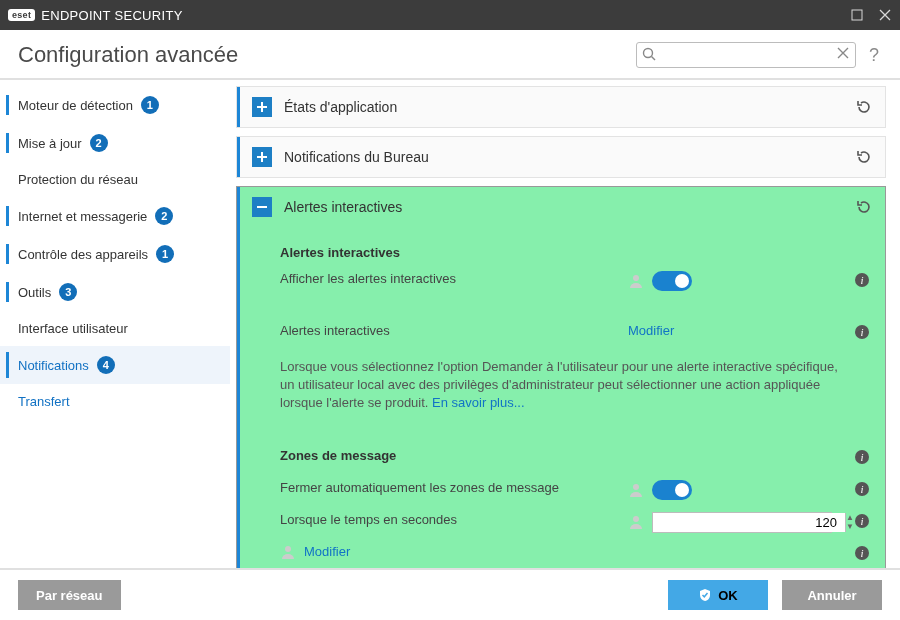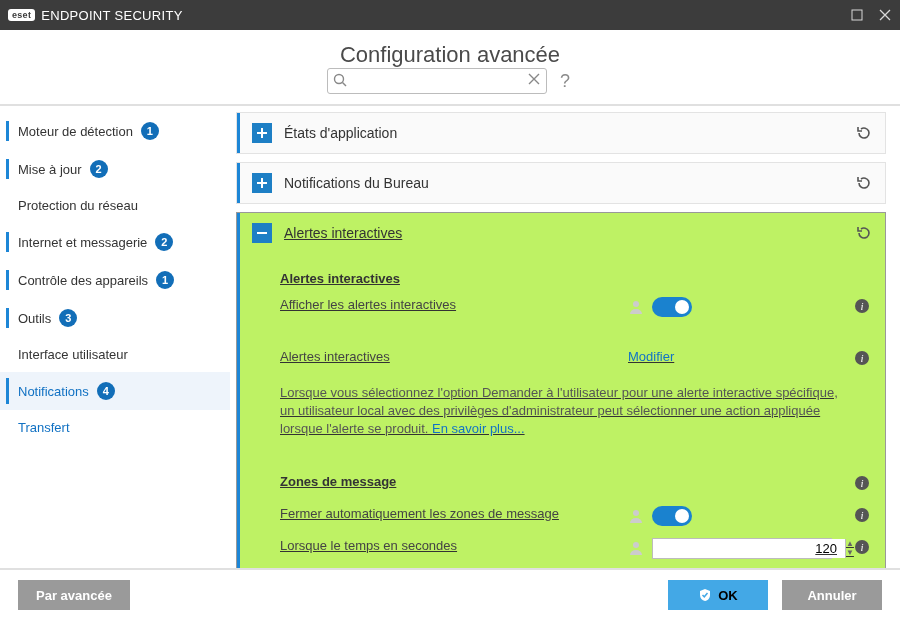--- a/index.html
+++ b/index.html
@@ -9,21 +9,21 @@
   
   .titlebar { height:30px; background:#3c3c3c; display:flex; align-items:center; padding:0 8px; color:#fff; justify-content:space-between; }
   .titlebar-left { display:flex; align-items:center; gap:8px; }
   .brand { display:flex; align-items:center; gap:6px; font-size:13px; letter-spacing:0.3px; }
   .brand-mark { background:#fff; color:#3c3c3c; border-radius:3px; font-size:9px; font-weight:bold; padding:1px 4px; }
   .product-name { font-weight:300; }
   .titlebar-right { display:flex; gap:14px; }
   .win-btn { width:14px; height:14px; display:flex; align-items:center; justify-content:center; cursor:pointer; opacity:0.8; }
 
   
-  .header { display:flex; align-items:center; justify-content:space-between; padding:12px 18px 10px 18px; border-bottom:2px solid #e0e0e0;flex-direction:column; }
+  .header { display:flex; align-items:center; justify-content:space-between; padding:12px 18px 10px 18px; border-bottom:2px solid #e0e0e0; }
   .page-title { font-size:22px; color:#4a4a4a; font-weight:400; }
   .header-right { display:flex; align-items:center; gap:10px; }
   .search-wrap { position:relative; width:220px; }
   .search-wrap input { width:100%; height:26px; border:1px solid #bcbcbc; border-radius:3px; padding:2px 26px 2px 26px; font-size:12px; outline:none; }
   .search-icon-left { position:absolute; left:6px; top:5px; color:#888; }
   .search-clear { position:absolute; right:6px; top:4px; color:#888; cursor:pointer; }
   .help-icon { font-size:18px; color:#8a8a8a; cursor:pointer; width:16px; text-align:center; }
 
   
   .body { flex:1; display:flex; overflow:hidden; }
@@ -37,21 +37,21 @@
 
   .content { flex:1; overflow-y:auto; padding:6px 14px 6px 6px; display:flex; flex-direction:column; gap:8px; }
 
   
   .content::-webkit-scrollbar { width:10px; }
   .content::-webkit-scrollbar-track { background:#f1f1f1; }
   .content::-webkit-scrollbar-thumb { background:#cdcdcd; border-radius:5px; }
 
   
   .panel { border:1px solid #e3e3e3; background:#fafafa; }
-  .panel.open { background:#bef264; border:1px solid #999;text-decoration:underline; }
+  .panel.open { background:#86efac; border:1px solid #999; }
   .panel-head { display:flex; align-items:center; padding:10px 12px; gap:12px; cursor:pointer; border-left:3px solid #1d86d6; }
   .panel.open .panel-head { border-left:3px solid #1d86d6; }
   .accordion-icon { width:20px; height:20px; display:flex; align-items:center; justify-content:center; background:#1d7fc5; color:#fff; }
   .panel-title { flex:1; font-size:14px; font-weight:500; color:#333; }
   .revert-icon { color:#555; font-size:16px; cursor:pointer; }
 
   .panel-body { border-left:3px solid #1d86d6; padding:6px 14px 16px 40px; }
   .section-title { font-weight:600; margin:12px 0 8px 0; }
 
   .row { display:flex; align-items:flex-start; min-height:32px; padding:3px 0; gap:8px; }
@@ -339,21 +339,21 @@
         </div>
 
       </div>
     </div>
 
   </div>
 </div>
 
 <div class="footer">
   <div class="btn btn-default">
-    <span>Par avancée</span>
+    <span>Par réseau</span>
   </div>
   <div class="footer-right">
     <div class="btn btn-primary">
       <span class="shield">
         <svg width="14" height="14">
             <path d="M7 1 L12 3 L12 7 C12 10 10 12.5 7 13 C4 12.5 2 10 2 7 L2 3 Z" fill="#fff"></path>
             <path d="M4.5 7 L6.3 8.8 L9.5 5" fill="none" stroke="#43a8e6" stroke-width="1.5"></path>
           </svg>
       </span>
       <span>OK</span>

